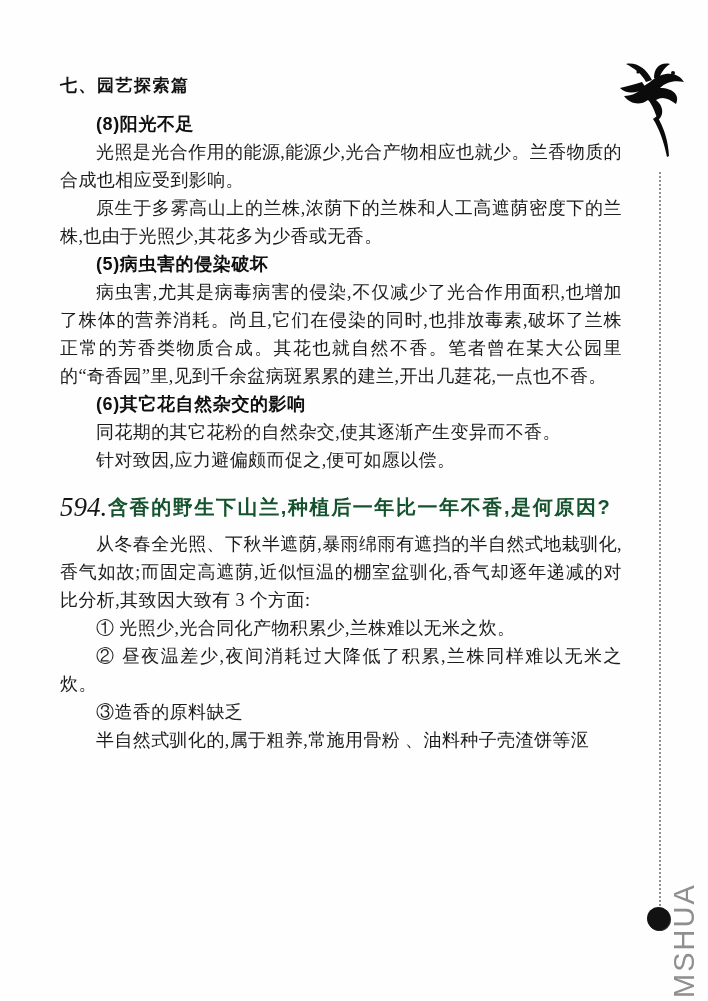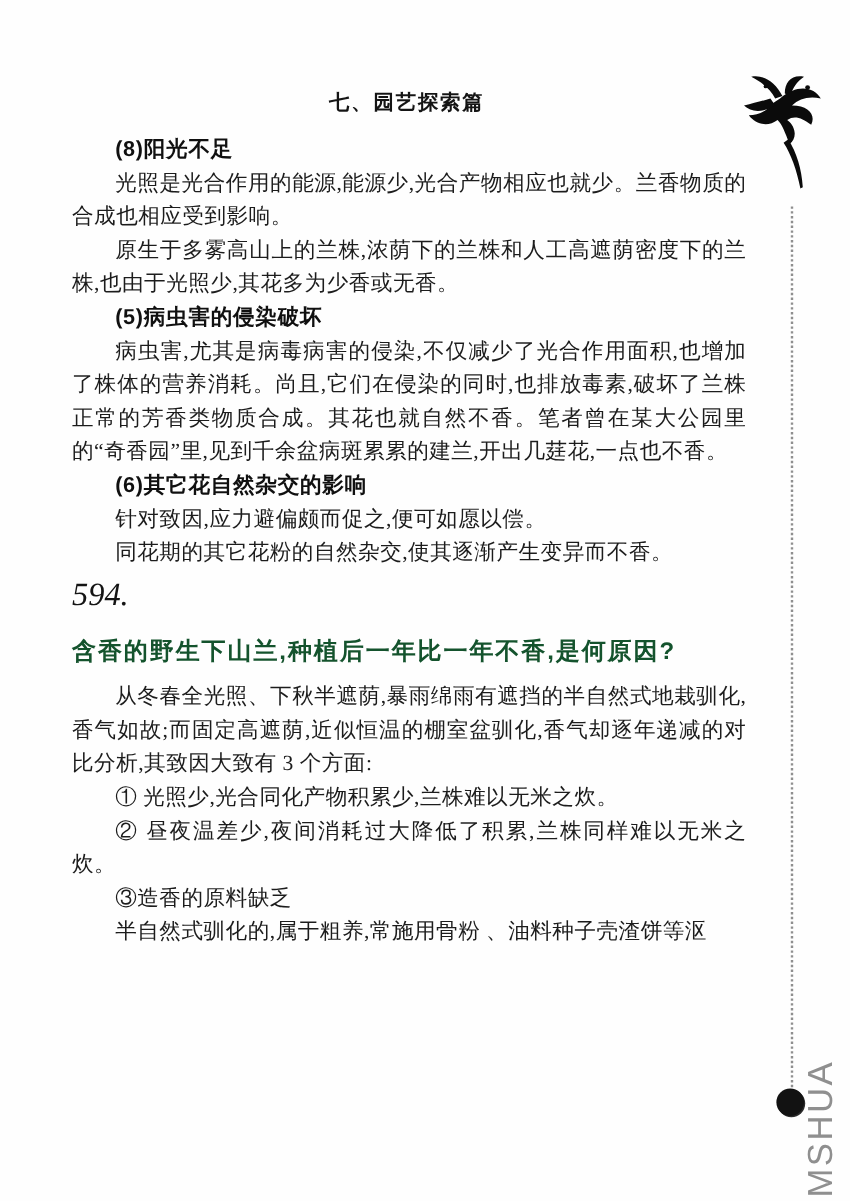--- a/index.html
+++ b/index.html
@@ -10,21 +10,21 @@
     position:relative;overflow:hidden;
   }
   .page{
     position:absolute;inset:0;background:#fefefe;color:#1c1c1c;
   }
   
   .col{
     position:absolute;left:60px;top:76px;width:562px;
   }
   .running-head{
-    text-align:center;
+    text-align:left;
     font-family:"Liberation Sans",sans-serif;
     font-weight:bold;
     font-size:17px;line-height:20px;
     letter-spacing:1.5px;
     padding-right:4px;
     color:#141414;
   }
   .body-block{margin-top:14px;}
   .body-block p{
     margin:0;
@@ -37,22 +37,21 @@
   .body-block p.h{
     font-family:"Liberation Sans",sans-serif;
     font-weight:bold;
     text-indent:2em;
     letter-spacing:0.6px;
     color:#101010;
   }
   
   .qblock{
     display:flex;align-items:flex-start;
-    margin:6px 0 8px 0;
-    flex-direction:column;
+    margin:18px 0 8px 0;
   }
   .qnum{
     flex:0 0 48px;
     font-family:"Liberation Serif",serif;
     font-style:italic;
     font-size:27px;line-height:30px;
     color:#141414;
   }
   .qtitle{
     font-family:"Liberation Sans",sans-serif;
@@ -110,22 +109,22 @@
 
     <div class="running-head">七、园艺探索篇</div>
 
     <div class="body-block">
       <p class="h">(8)阳光不足</p>
       <p class="indent">光照是光合作用的能源,能源少,光合产物相应也就少。兰香物质的合成也相应受到影响。</p>
       <p class="indent">原生于多雾高山上的兰株,浓荫下的兰株和人工高遮荫密度下的兰株,也由于光照少,其花多为少香或无香。</p>
       <p class="h">(5)病虫害的侵染破坏</p>
       <p class="indent">病虫害,尤其是病毒病害的侵染,不仅减少了光合作用面积,也增加了株体的营养消耗。尚且,它们在侵染的同时,也排放毒素,破坏了兰株正常的芳香类物质合成。其花也就自然不香。笔者曾在某大公园里的“奇香园”里,见到千余盆病斑累累的建兰,开出几莛花,一点也不香。</p>
       <p class="h">(6)其它花自然杂交的影响</p>
+      <p class="indent">同花期的其它花粉的自然杂交,使其逐渐产生变异而不香。</p>
       <p class="indent">针对致因,应力避偏颇而促之,便可如愿以偿。</p>
-      <p class="indent">同花期的其它花粉的自然杂交,使其逐渐产生变异而不香。</p>
     </div>
 
     <div class="qblock">
       <span class="qnum">594.</span>
       <div class="qtitle">含香的野生下山兰,种植后一年比一年不香,是何原因?</div>
     </div>
 
     <div class="body-block" style="margin-top:0">
       <p class="indent">从冬春全光照、下秋半遮荫,暴雨绵雨有遮挡的半自然式地栽驯化,香气如故;而固定高遮荫,近似恒温的棚室盆驯化,香气却逐年递减的对比分析,其致因大致有 3 个方面:</p>
       <p class="indent">① 光照少,光合同化产物积累少,兰株难以无米之炊。</p>

